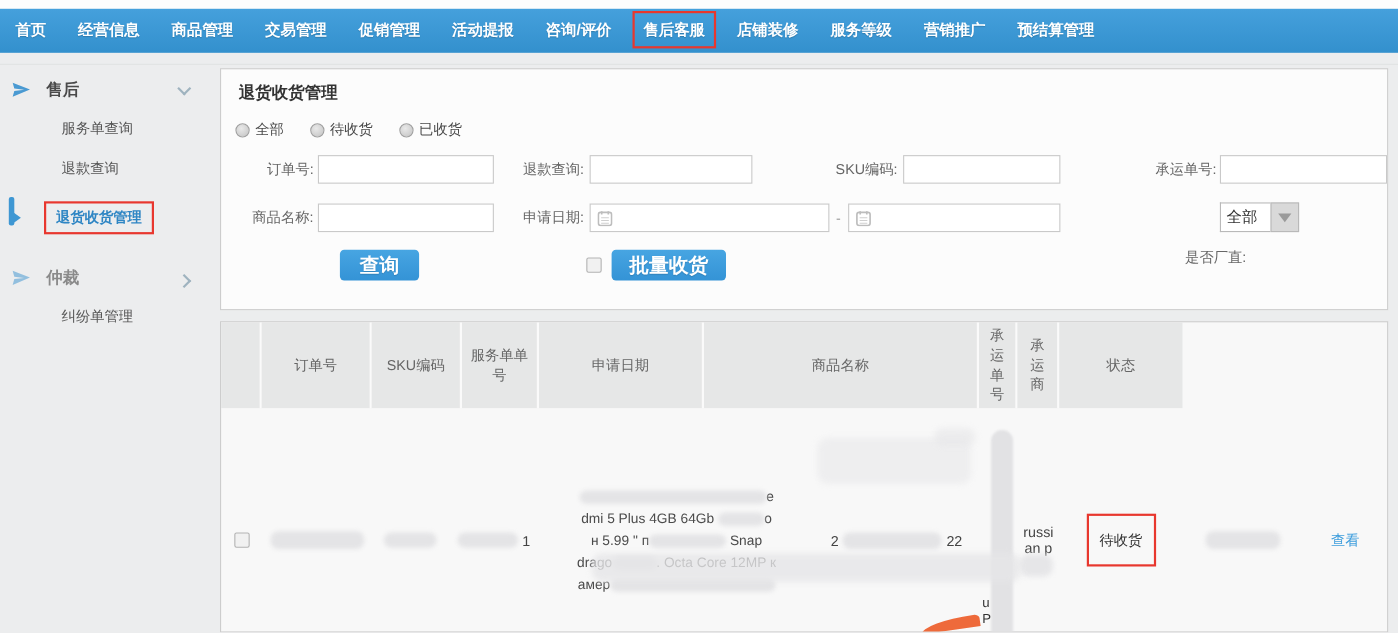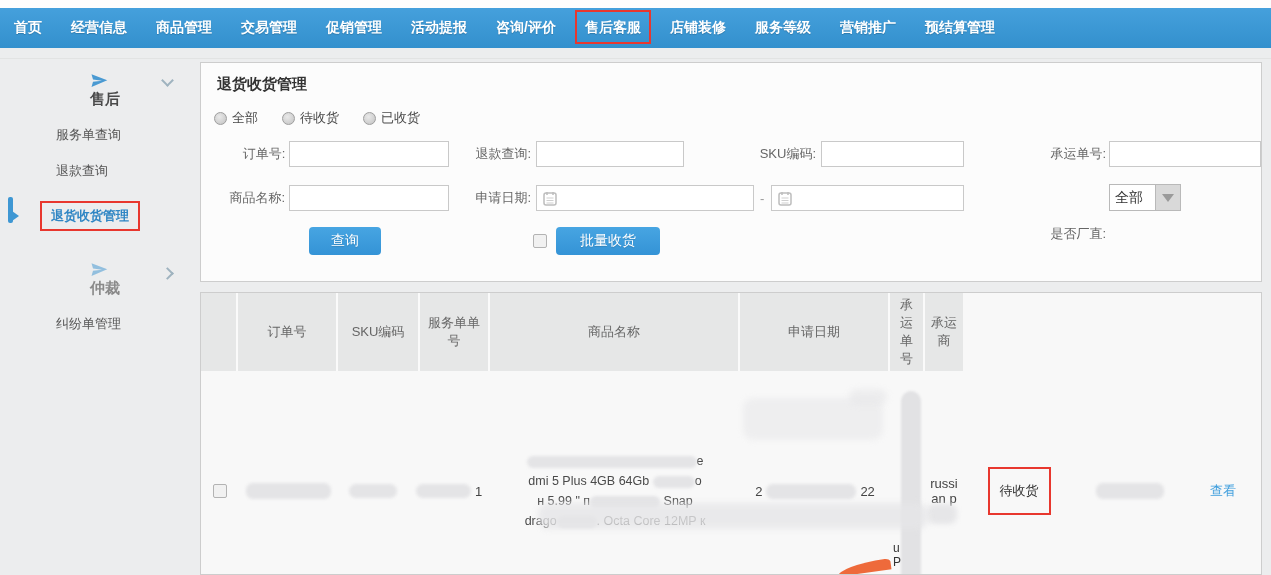--- a/index.html
+++ b/index.html
@@ -20,21 +20,21 @@
   .nav-item {
     color:#fff; font-size:14px; font-weight:bold; white-space:nowrap;
     text-shadow:0 1px 1px rgba(0,0,0,0.18); cursor:pointer; position:relative;
   }
   .ann-box { position:absolute; border:2px solid #e8372e; pointer-events:none; }
   .nav-ann { left:-10px; right:-10px; top:-9px; bottom:-7px; }
   .under-line { position:absolute; left:0; top:58px; width:1271px; height:1px; background:#e2e3e3; }
 
   
   .sidebar { position:absolute; left:0; top:60px; width:200px; }
-  .side-group { display:flex; align-items:center; padding:12px 10px 8px 8px; position:relative;flex-direction:column; }
+  .side-group { display:flex; align-items:center; padding:12px 10px 8px 8px; position:relative; }
   .side-group .glabel { font-size:15px; font-weight:bold; color:#4a4a4a; margin-left:12px; }
   .side-group.dim .glabel { color:#8a8a8a; font-weight:bold; }
   .chev { position:absolute; right:28px; width:9px; height:9px; border-right:2px solid #9fb3bf; border-bottom:2px solid #9fb3bf; cursor:pointer; }
   .chev.down { transform:rotate(45deg); top:16px; }
   .chev.right { transform:rotate(-45deg); top:20px; }
   .side-item { font-size:13px; color:#555; padding:9px 0 9px 56px; cursor:pointer; position:relative; }
   .side-item.active { color:#2f86c4; font-weight:bold; padding-top:12px; padding-bottom:12px; padding-left:40px; }
   .active-marker { position:absolute; left:8px; top:8px; width:5px; height:26px; background:#3e97d3; border-radius:2px; }
   .active-marker:after { content:""; position:absolute; left:4px; bottom:2px; border-top:5px solid transparent; border-bottom:5px solid transparent; border-left:7px solid #3e97d3; }
   .side-ann { display:inline-block; border:2px solid #e8372e; padding:4px 9px; }
@@ -55,21 +55,21 @@
   .f-input { position:absolute; height:26px; background:#fff; border:1px solid #c9c9c9; }
   .date-input { display:flex; align-items:center; padding-left:6px; }
   .cal-icon { width:14px; height:15px; }
   .dash { position:absolute; font-size:13px; color:#999; }
 
   .select-box { position:absolute; display:flex; height:27px; cursor:pointer; }
   .select-value { width:46px; background:#fff; border:1px solid #b9b9b9; border-right:none; font-size:14px; color:#333; display:flex; align-items:center; padding-left:5px; }
   .select-arrow { width:26px; background:#d9d9d9; border:1px solid #b9b9b9; display:flex; align-items:center; justify-content:center; }
   .select-arrow:after { content:""; border-left:6px solid transparent; border-right:6px solid transparent; border-top:8px solid #9a9a9a; }
 
-  .btn { position:absolute; height:28px; background:linear-gradient(#47a5e2,#3493d6); color:#fff; font-size:14px; font-weight:normal; border:none; border-radius:4px; cursor:pointer; text-shadow:0 1px 1px rgba(0,0,0,0.15); }
+  .btn { position:absolute; height:28px; background:linear-gradient(#47a5e2,#3493d6); color:#fff; font-size:18px; font-weight:bold; border:none; border-radius:4px; cursor:pointer; text-shadow:0 1px 1px rgba(0,0,0,0.15); }
   .checkbox { position:absolute; width:14px; height:14px; background:#f1f1f1; border:1px solid #b3b3b3; border-radius:2px; cursor:pointer; }
 
   
   .table-panel {
     position:absolute; left:200px; top:292px; width:1062px; height:283px;
     background:#f8f8f8; border:1px solid #cdcdcd; overflow:hidden;
   }
   .thead { display:flex; height:78px; }
   .th {
     background:#e6e7e7; border-right:2px solid #fafafa; color:#666; font-size:13px;
@@ -184,21 +184,21 @@
   <div class="f-input date-input" style="left:570px; top:122px; width:193px;">
     <svg class="cal-icon" viewBox="0 0 14 15">
         <rect x="1" y="2" width="12" height="12" rx="2" fill="none" stroke="#bdbdbd" stroke-width="1.5"></rect>
         <line x1="4" y1="1" x2="4" y2="4" stroke="#bdbdbd" stroke-width="1.5"></line>
         <line x1="10" y1="1" x2="10" y2="4" stroke="#bdbdbd" stroke-width="1.5"></line>
         <line x1="3.5" y1="7" x2="10.5" y2="7" stroke="#cfcfcf" stroke-width="1"></line>
         <line x1="3.5" y1="9.5" x2="10.5" y2="9.5" stroke="#cfcfcf" stroke-width="1"></line>
         <line x1="3.5" y1="12" x2="10.5" y2="12" stroke="#cfcfcf" stroke-width="1"></line>
       </svg>
   </div>
-  <span class="f-label" style="left:826px; top:122px; width:79px;margin-top:36px;">是否厂直:</span>
+  <span class="f-label" style="left:853px; top:122px; width:79px;margin-top:36px;">是否厂直:</span>
   <div class="select-box" style="left:908px; top:121px;">
     <span class="select-value">全部</span>
     <span class="select-arrow"></span>
   </div>
 
   <button class="btn" style="left:108px; top:164px; width:72px;">查询</button>
   <span class="checkbox" style="left:332px; top:171px;"></span>
   <button class="btn" style="left:355px; top:164px; width:104px;">批量收货</button>
 </div>
 
@@ -209,31 +209,34 @@
       </div>
     <div class="th c1">
         <span>订单号</span>
       </div>
     <div class="th c3">
         <span>SKU编码</span>
       </div>
     <div class="th c2">
         <span>服务单单号</span>
       </div>
+    <div class="th c5">
+        <span>申请日期</span>
+      </div>
     <div class="th c4">
         <span>商品名称</span>
       </div>
-    <div class="th c5">
-        <span>申请日期</span>
-      </div>
     <div class="th c6">
         <span>承运单号</span>
       </div>
     <div class="th c7">
         <span>承运商</span>
+      </div>
+    <div class="th c8">
+        <span>状态</span>
       </div>
   </div>
 
   <div class="tbody-row">
     <div class="td c0">
         <span class="checkbox" style="position:static;"></span>
       </div>
     <div class="td c1">
         <span class="redact" style="width:85px;height:16px;"></span>
       </div>
@@ -243,20 +246,21 @@
     <div class="td c3">
       <span class="redact" style="width:55px;height:14px;margin-right:4px;"></span>
       <span>1</span>
     </div>
     <div class="td c4">
         <div class="product-cell">
       <div><span class="redact" style="width:170px;"></span><span>e</span></div>
       <div><span>dmi 5 Plus 4GB 64Gb</span> <span class="redact" style="width:42px;"></span><span>о</span></div>
       <div><span>н 5.99 " п</span><span class="redact" style="width:70px;"></span> <span>Snap</span></div>
       <div><span>drago</span><span class="redact" style="width:40px;"></span><span>. Octa Core 12MP к</span></div>
+      <div><span>амер</span><span class="redact" style="width:150px;"></span></div>
     </div>
       </div>
     <div class="td c5">
       <span>2</span>
       <span class="redact" style="width:90px;height:15px;margin:0 4px;"></span>
       <span>22</span>
     </div>
     <div class="td c6"></div>
     <div class="td c7 carrier-cell">
       <span>russian p</span>

